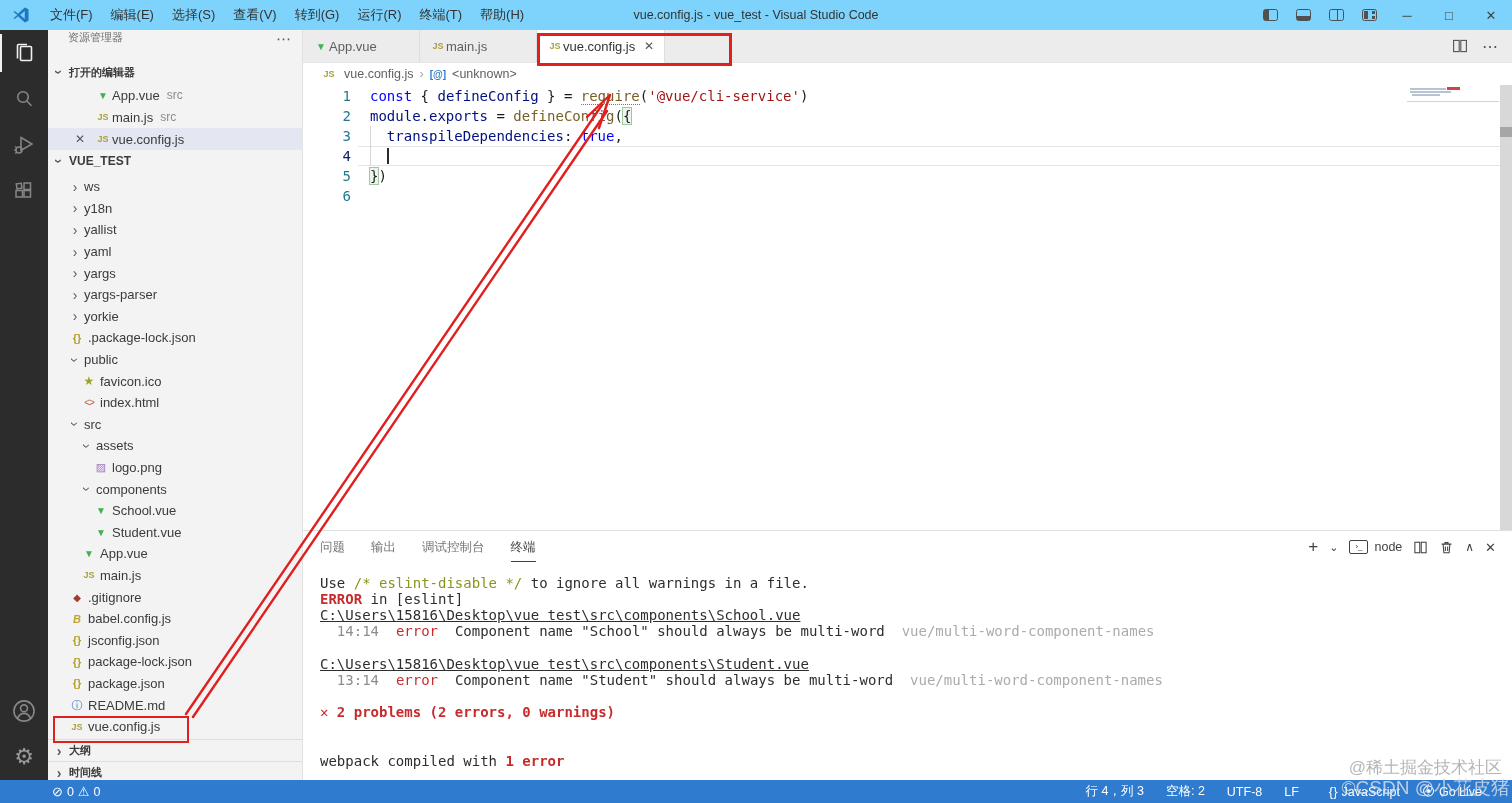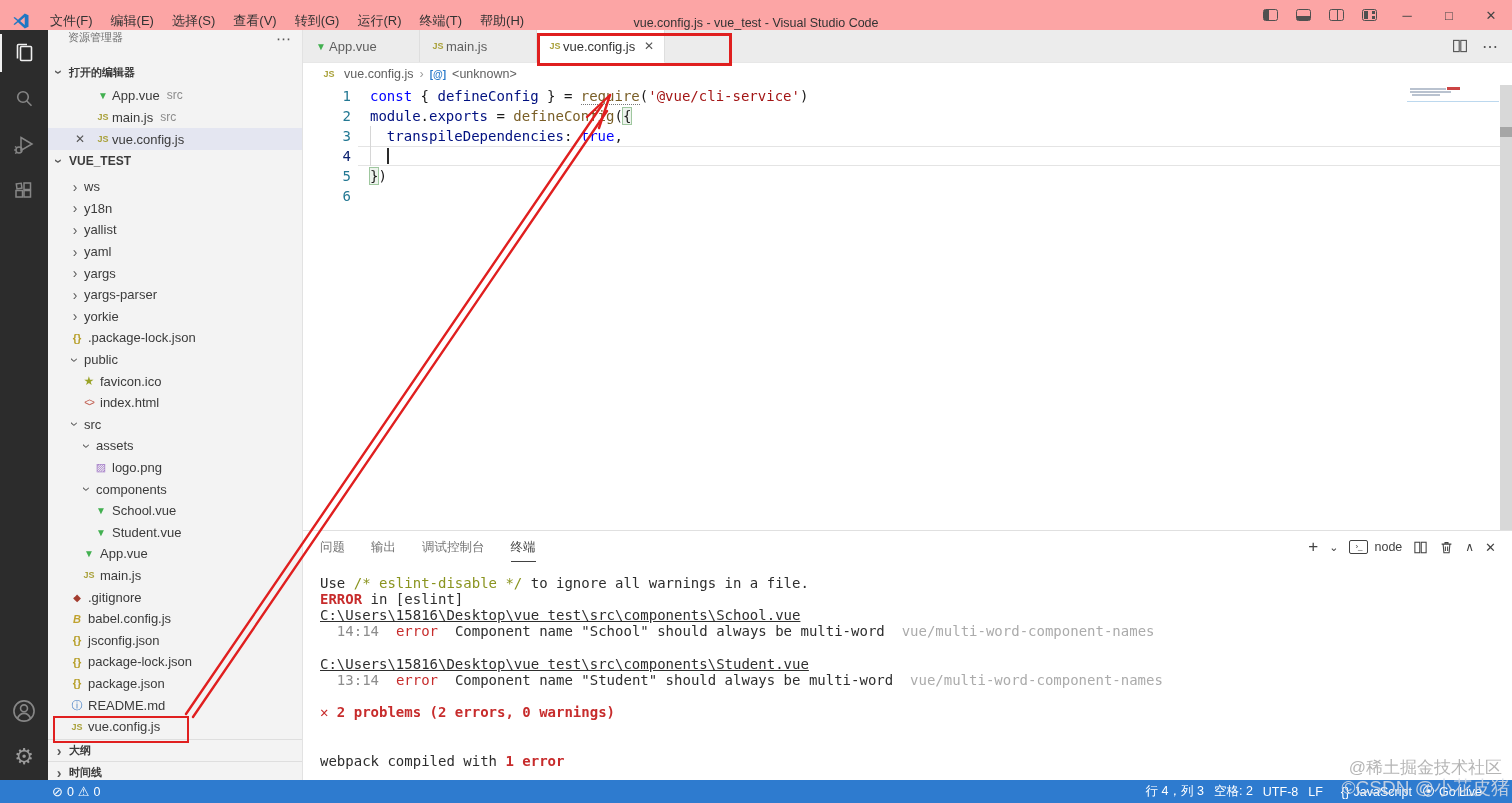--- a/index.html
+++ b/index.html
@@ -1,19 +1,19 @@
 <!DOCTYPE html>
 <html><head>
 <meta charset="utf-8">
 <style>
   html,body{margin:0;padding:0;background:#888;}
   .app{position:relative;width:1512px;height:803px;background:#fff;overflow:hidden;
        font-family:"Liberation Sans",sans-serif;-webkit-font-smoothing:antialiased;}
   
-  .titlebar{height:30px;background:#fca5a5;display:flex;align-items:flex-end;font-size:13px;color:#333;position:relative;}
+  .titlebar{height:30px;background:#7dd3fc;display:flex;align-items:center;font-size:13px;color:#333;position:relative;}
   .vslogo{width:20px;height:18px;margin:0 10px 0 11px;flex:0 0 auto;}
   .menu-item{padding:0 9px;cursor:default;}
   .win-title{position:absolute;left:0;right:0;text-align:center;pointer-events:none;color:#333;font-size:12.5px;}
   .tb-right{margin-left:auto;display:flex;align-items:center;height:100%;z-index:2;}
   .wicon{width:15px;height:12px;border:1.4px solid #505050;border-radius:2.5px;position:relative;margin:0 9px;box-sizing:border-box;}
   .wicon.l::before{content:"";position:absolute;left:0;top:0;bottom:0;width:5px;background:#505050;}
   .wicon.b::before{content:"";position:absolute;left:0;right:0;bottom:0;height:4px;background:#505050;}
   .wicon.s::before{content:"";position:absolute;left:50%;top:0;bottom:0;width:1.4px;background:#505050;}
   .wicon.g::before{content:"";position:absolute;left:1px;top:1px;bottom:1px;width:4px;background:#505050;}
   .wicon.g::after{content:"";position:absolute;right:1px;top:1px;width:3px;height:3px;box-shadow:0 5px 0 #505050;background:#505050;}
@@ -96,21 +96,21 @@
   .pr-glyph{font-size:14px;color:#424242;}
   .termbox{width:17px;height:12px;border:1.2px solid #424242;border-radius:2px;font-size:8px;line-height:11px;text-align:center;color:#424242;}
   .nodelbl{font-size:12.5px;color:#424242;margin-left:-5px;}
   .term{flex:1;padding:12px 0 0 17px;font-family:"DejaVu Sans Mono","Liberation Mono",monospace;font-size:14px;line-height:16.15px;white-space:pre;overflow:hidden;}
   .tl{height:16.15px;}
   .tx{color:#2e2e2e;} .ol{color:#8a941f;} .er{color:#c72c2c;font-weight:bold;} .rd{color:#c72c2c;}
   .gy{color:#8d8d8d;} .dm{color:#ababab;} .lk{color:#2e2e2e;text-decoration:underline;}
   
   .statusbar{height:23px;background:#2e7bcf;color:#fff;display:flex;align-items:center;font-size:12.5px;padding:0 30px 0 52px;box-sizing:border-box;position:relative;}
   .sb-item{display:flex;align-items:center;gap:4px;margin-right:14px;}
-  .sb-rightgrp{margin-left:auto;display:flex;align-items:center;gap:10px;}
+  .sb-rightgrp{margin-left:auto;display:flex;align-items:center;gap:22px;}
   .sb-ic{font-size:13px;}
   
   .redbox{position:absolute;border:3px solid #e01f1f;z-index:60;pointer-events:none;}
   #arrow-svg{position:absolute;left:0;top:0;z-index:55;pointer-events:none;}
   .wm1{position:absolute;right:10px;bottom:24px;font-size:17px;color:rgba(120,120,120,.55);z-index:70;pointer-events:none;}
   .wm2{position:absolute;right:2px;bottom:2px;font-size:19px;color:rgba(215,220,228,.85);z-index:70;pointer-events:none;}
   svg.s{display:block;}
 </style>
 </head>
 <body>

